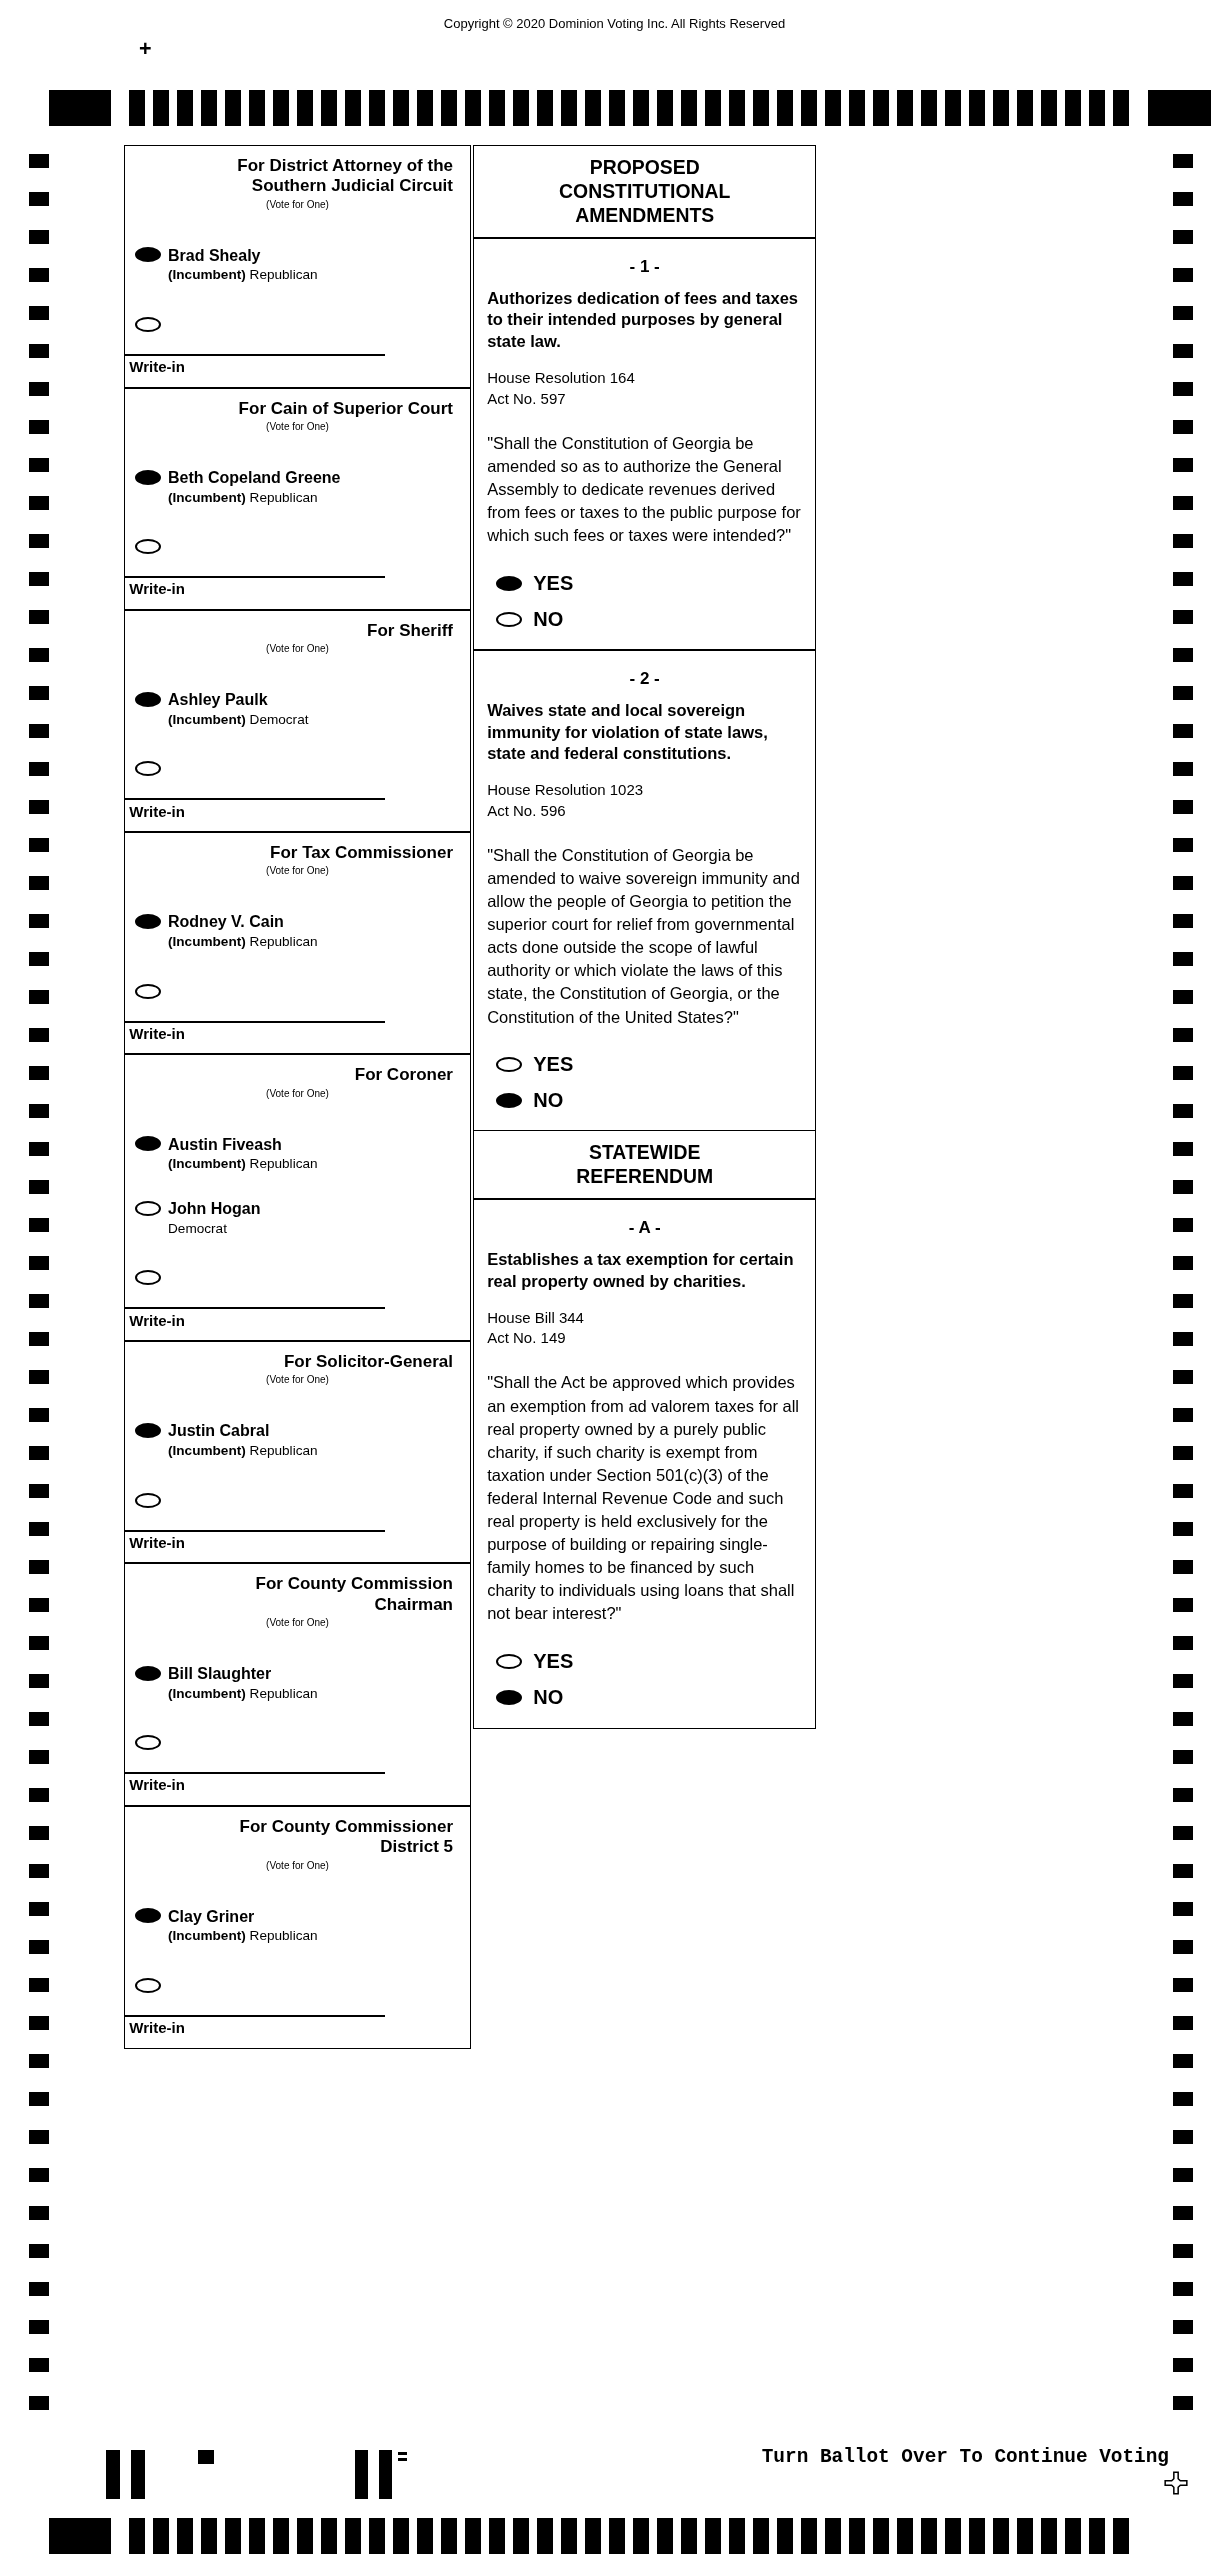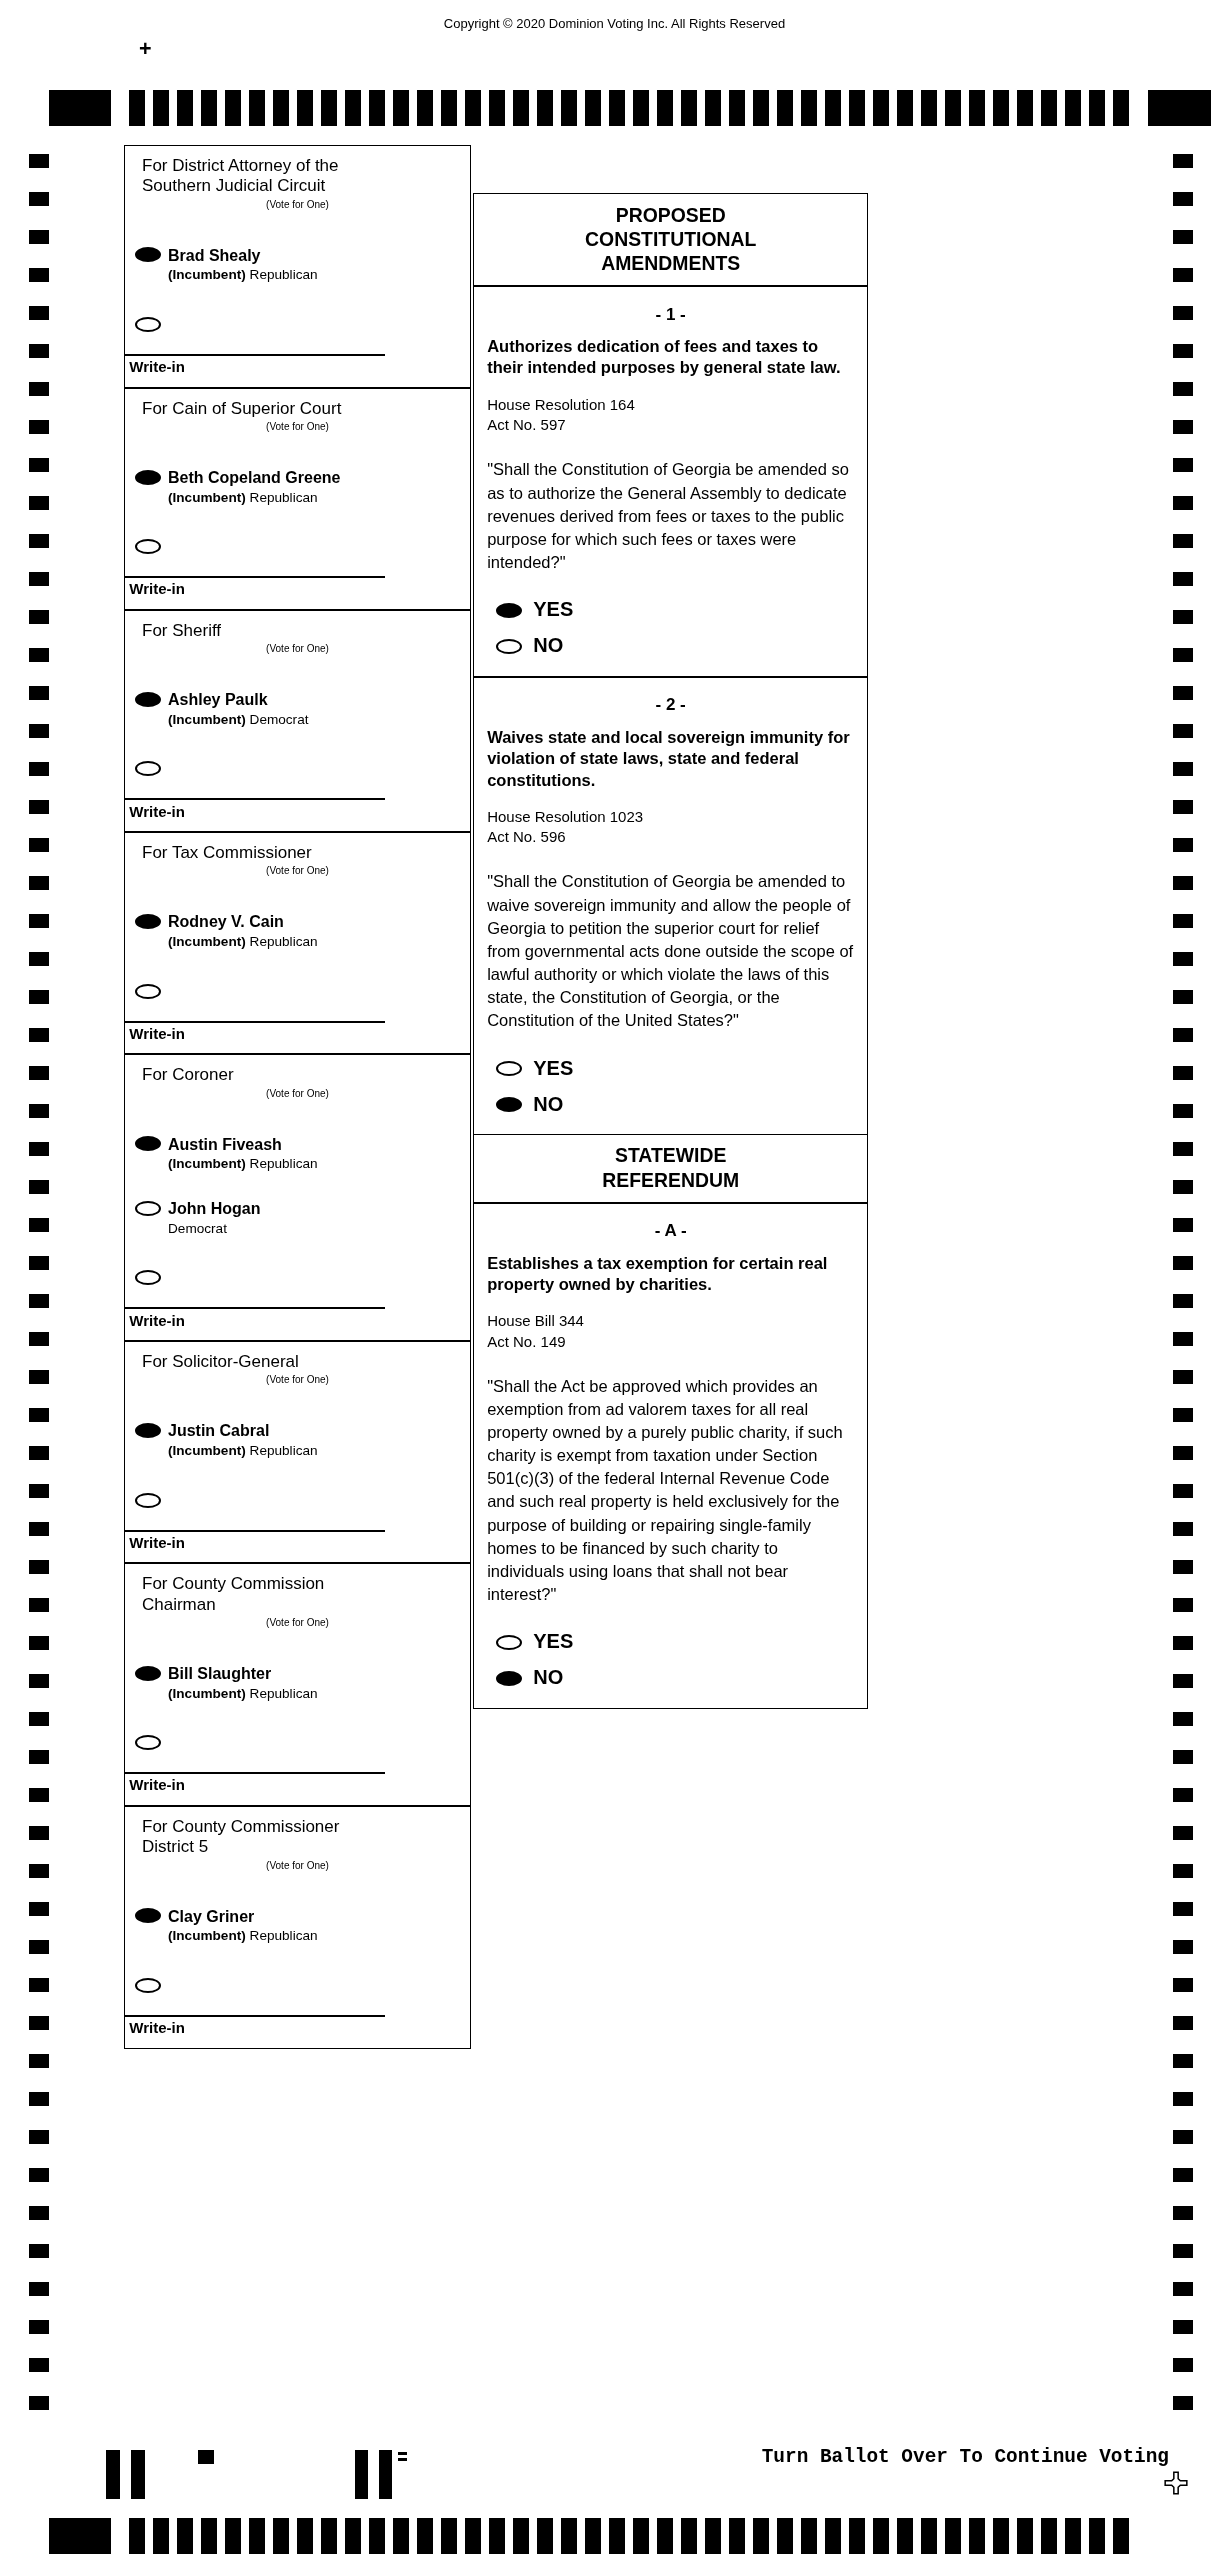--- a/index.html
+++ b/index.html
@@ -22,26 +22,26 @@
   .tbars { position:absolute; top:0; left:129px; width:1007px; height:36px;
     background: repeating-linear-gradient(90deg, #000 0 16.5px, transparent 16.5px 24px); }
   .timing-side { position:absolute; top:154px; height:2268px; width:20px;
     background: repeating-linear-gradient(180deg, #000 0 14.4px, transparent 14.4px 38px); }
   .timing-side.left { left:29.4px; }
   .timing-side.right { left:1173px; }
 
   
   .content { position:absolute; left:124px; top:145px; display:flex; align-items:flex-start; gap:2.2px; }
   .col-left { width:347px; border:1.4px solid #000; background:#fff; }
-  .col-right { width:395px;margin-top:48px; }
+  .col-right { width:343px; }
 
   .contest { padding:10px 0 8.6px; }
   .contest + .contest { border-top:2.2px solid #000; }
   .pre { white-space: pre-line; }
-  .contest-title { font-size:17px; font-weight:normal; text-align:left; line-height:1.2; margin:0 17px; }
+  .contest-title { font-size:17px; font-weight:bold; text-align:right; line-height:1.2; margin:0 17px; }
   .vote-for { text-align:center; font-size:10px; margin-top:2px; }
 
   .candidate { display:flex; gap:7px; margin:37px 0 0 10px; align-items:flex-start; }
   .candidate.second { margin-top:29px; }
   .oval { display:inline-block; width:26px; height:15px; border:2.2px solid #000; border-radius:50%;
           background:#fff; flex:none; margin-top:0.7px; }
   .oval[data-state="filled"] { background:#000; }
   .cand-name { font-size:16px; font-weight:bold; line-height:1.1; }
   .cand-sub { font-size:13.6px; margin-top:2.9px; }
   .qual { font-weight:bold; }

